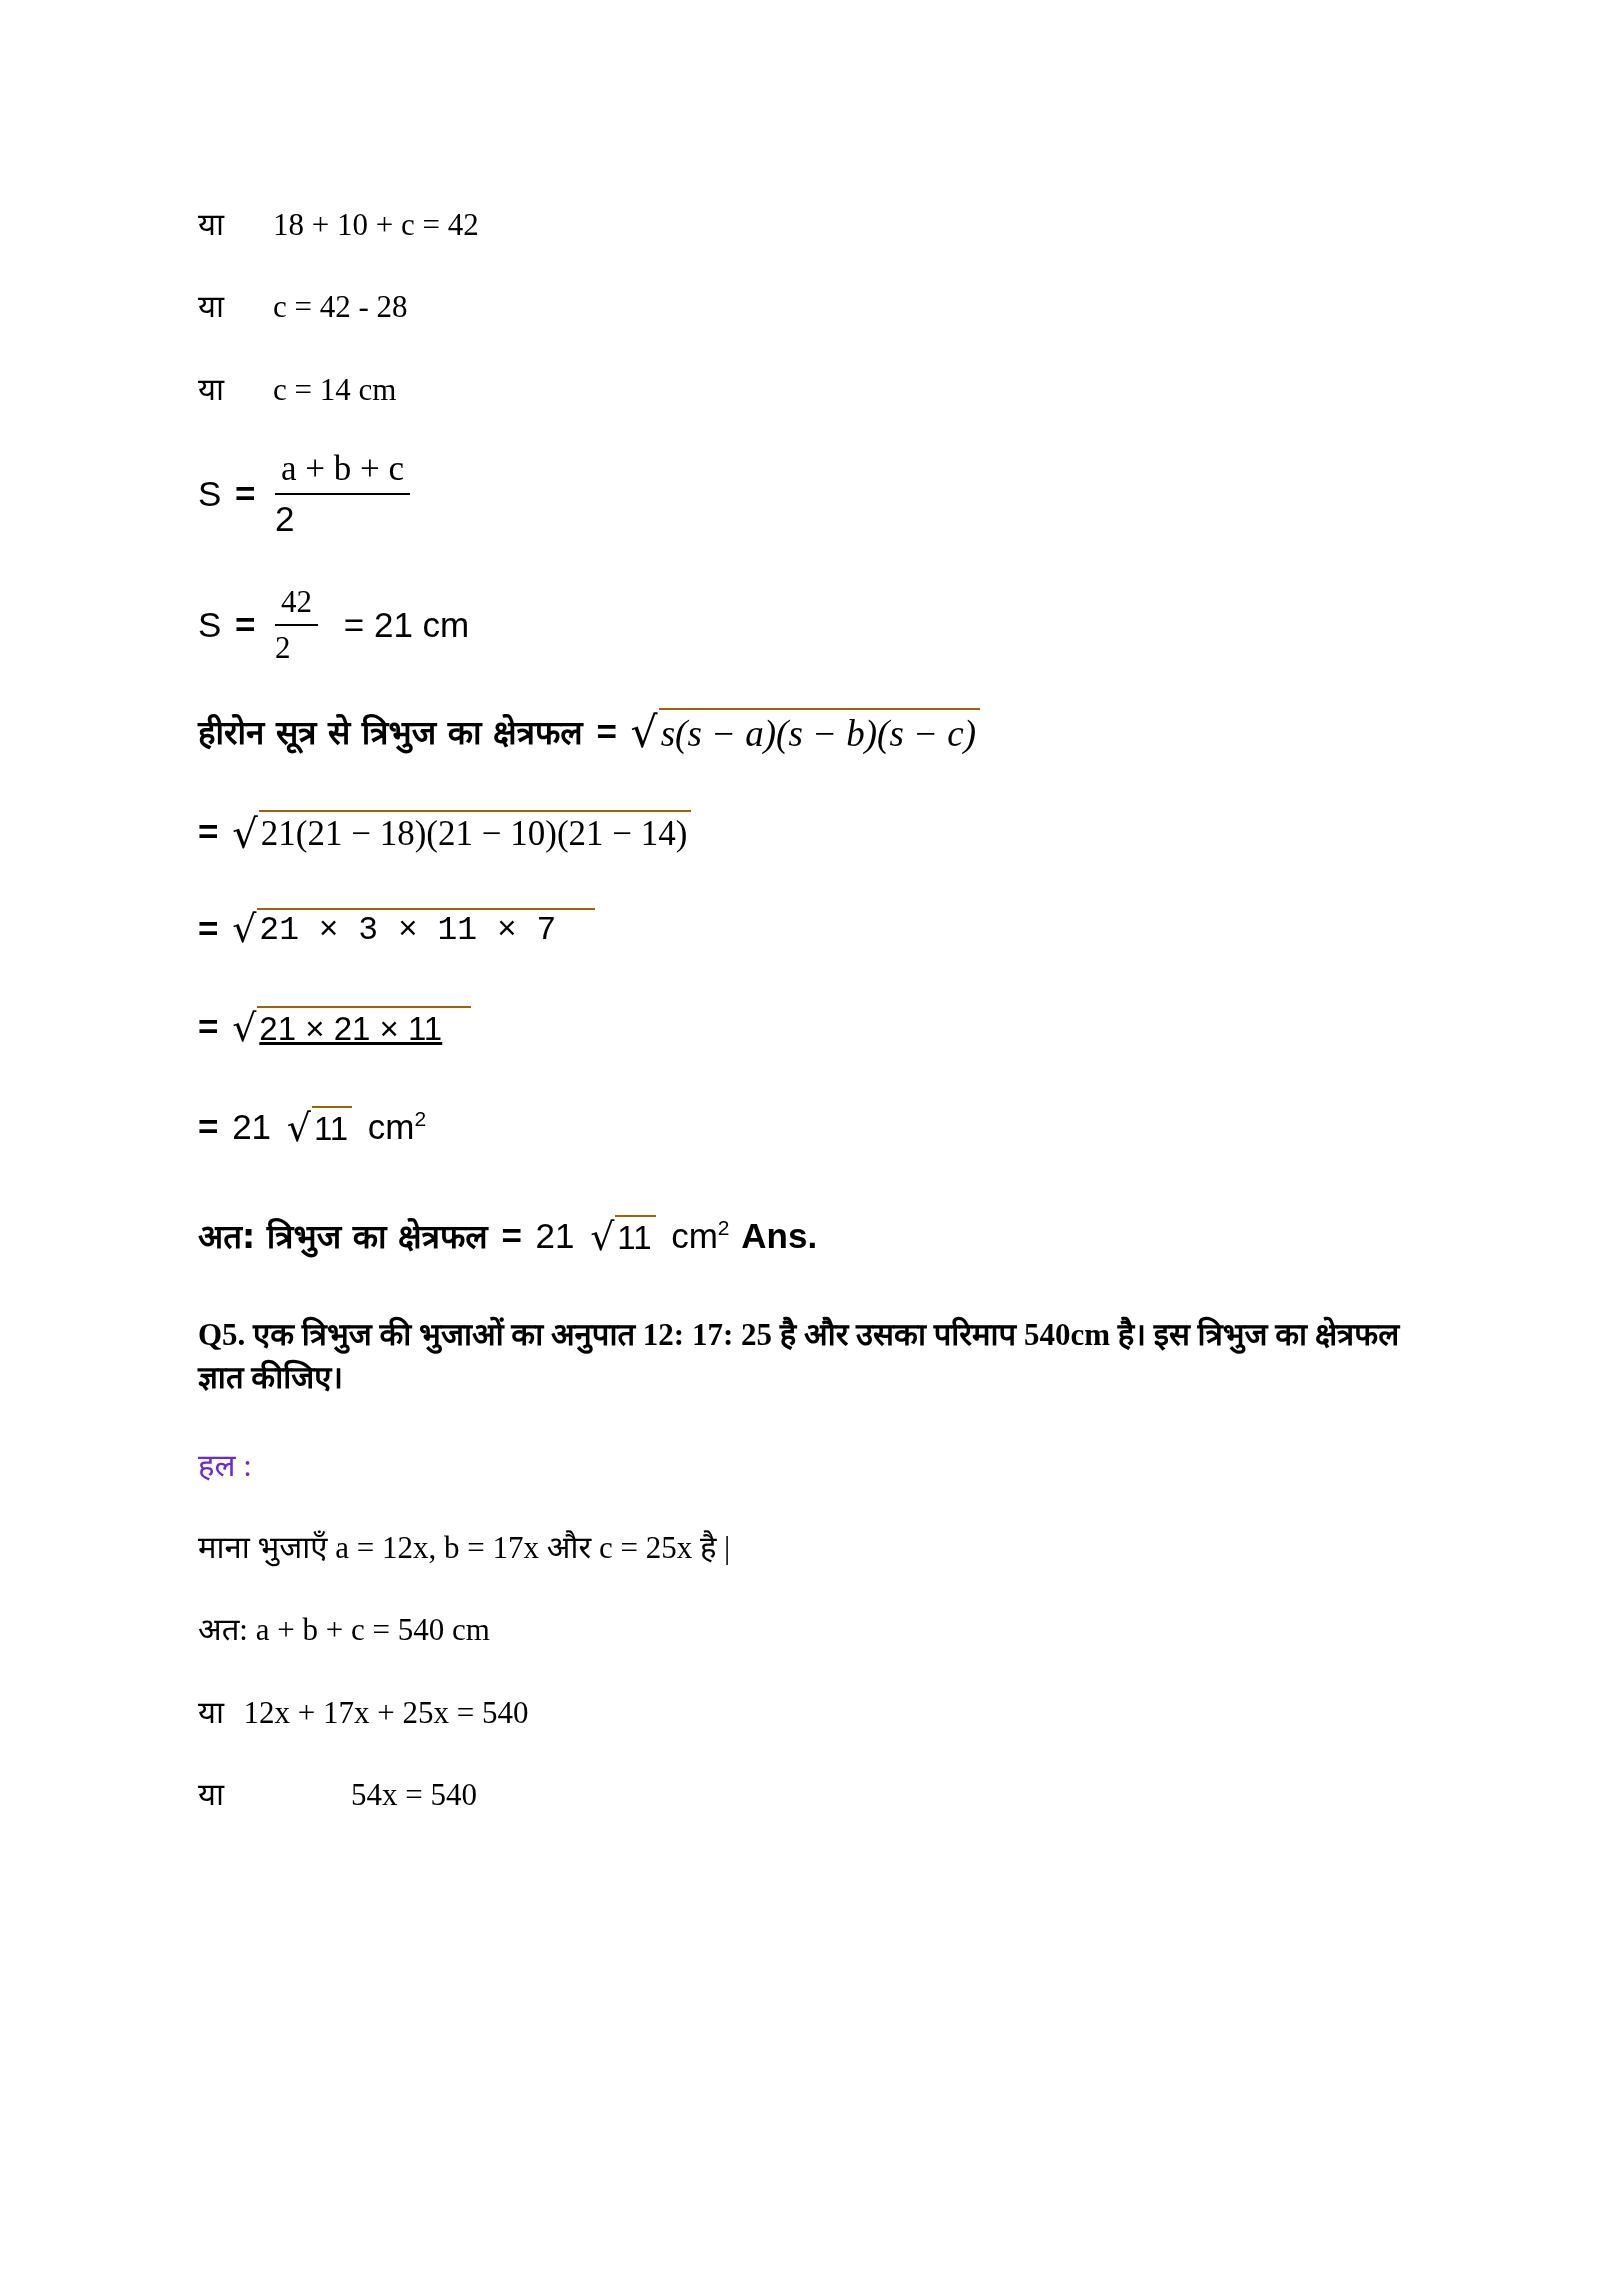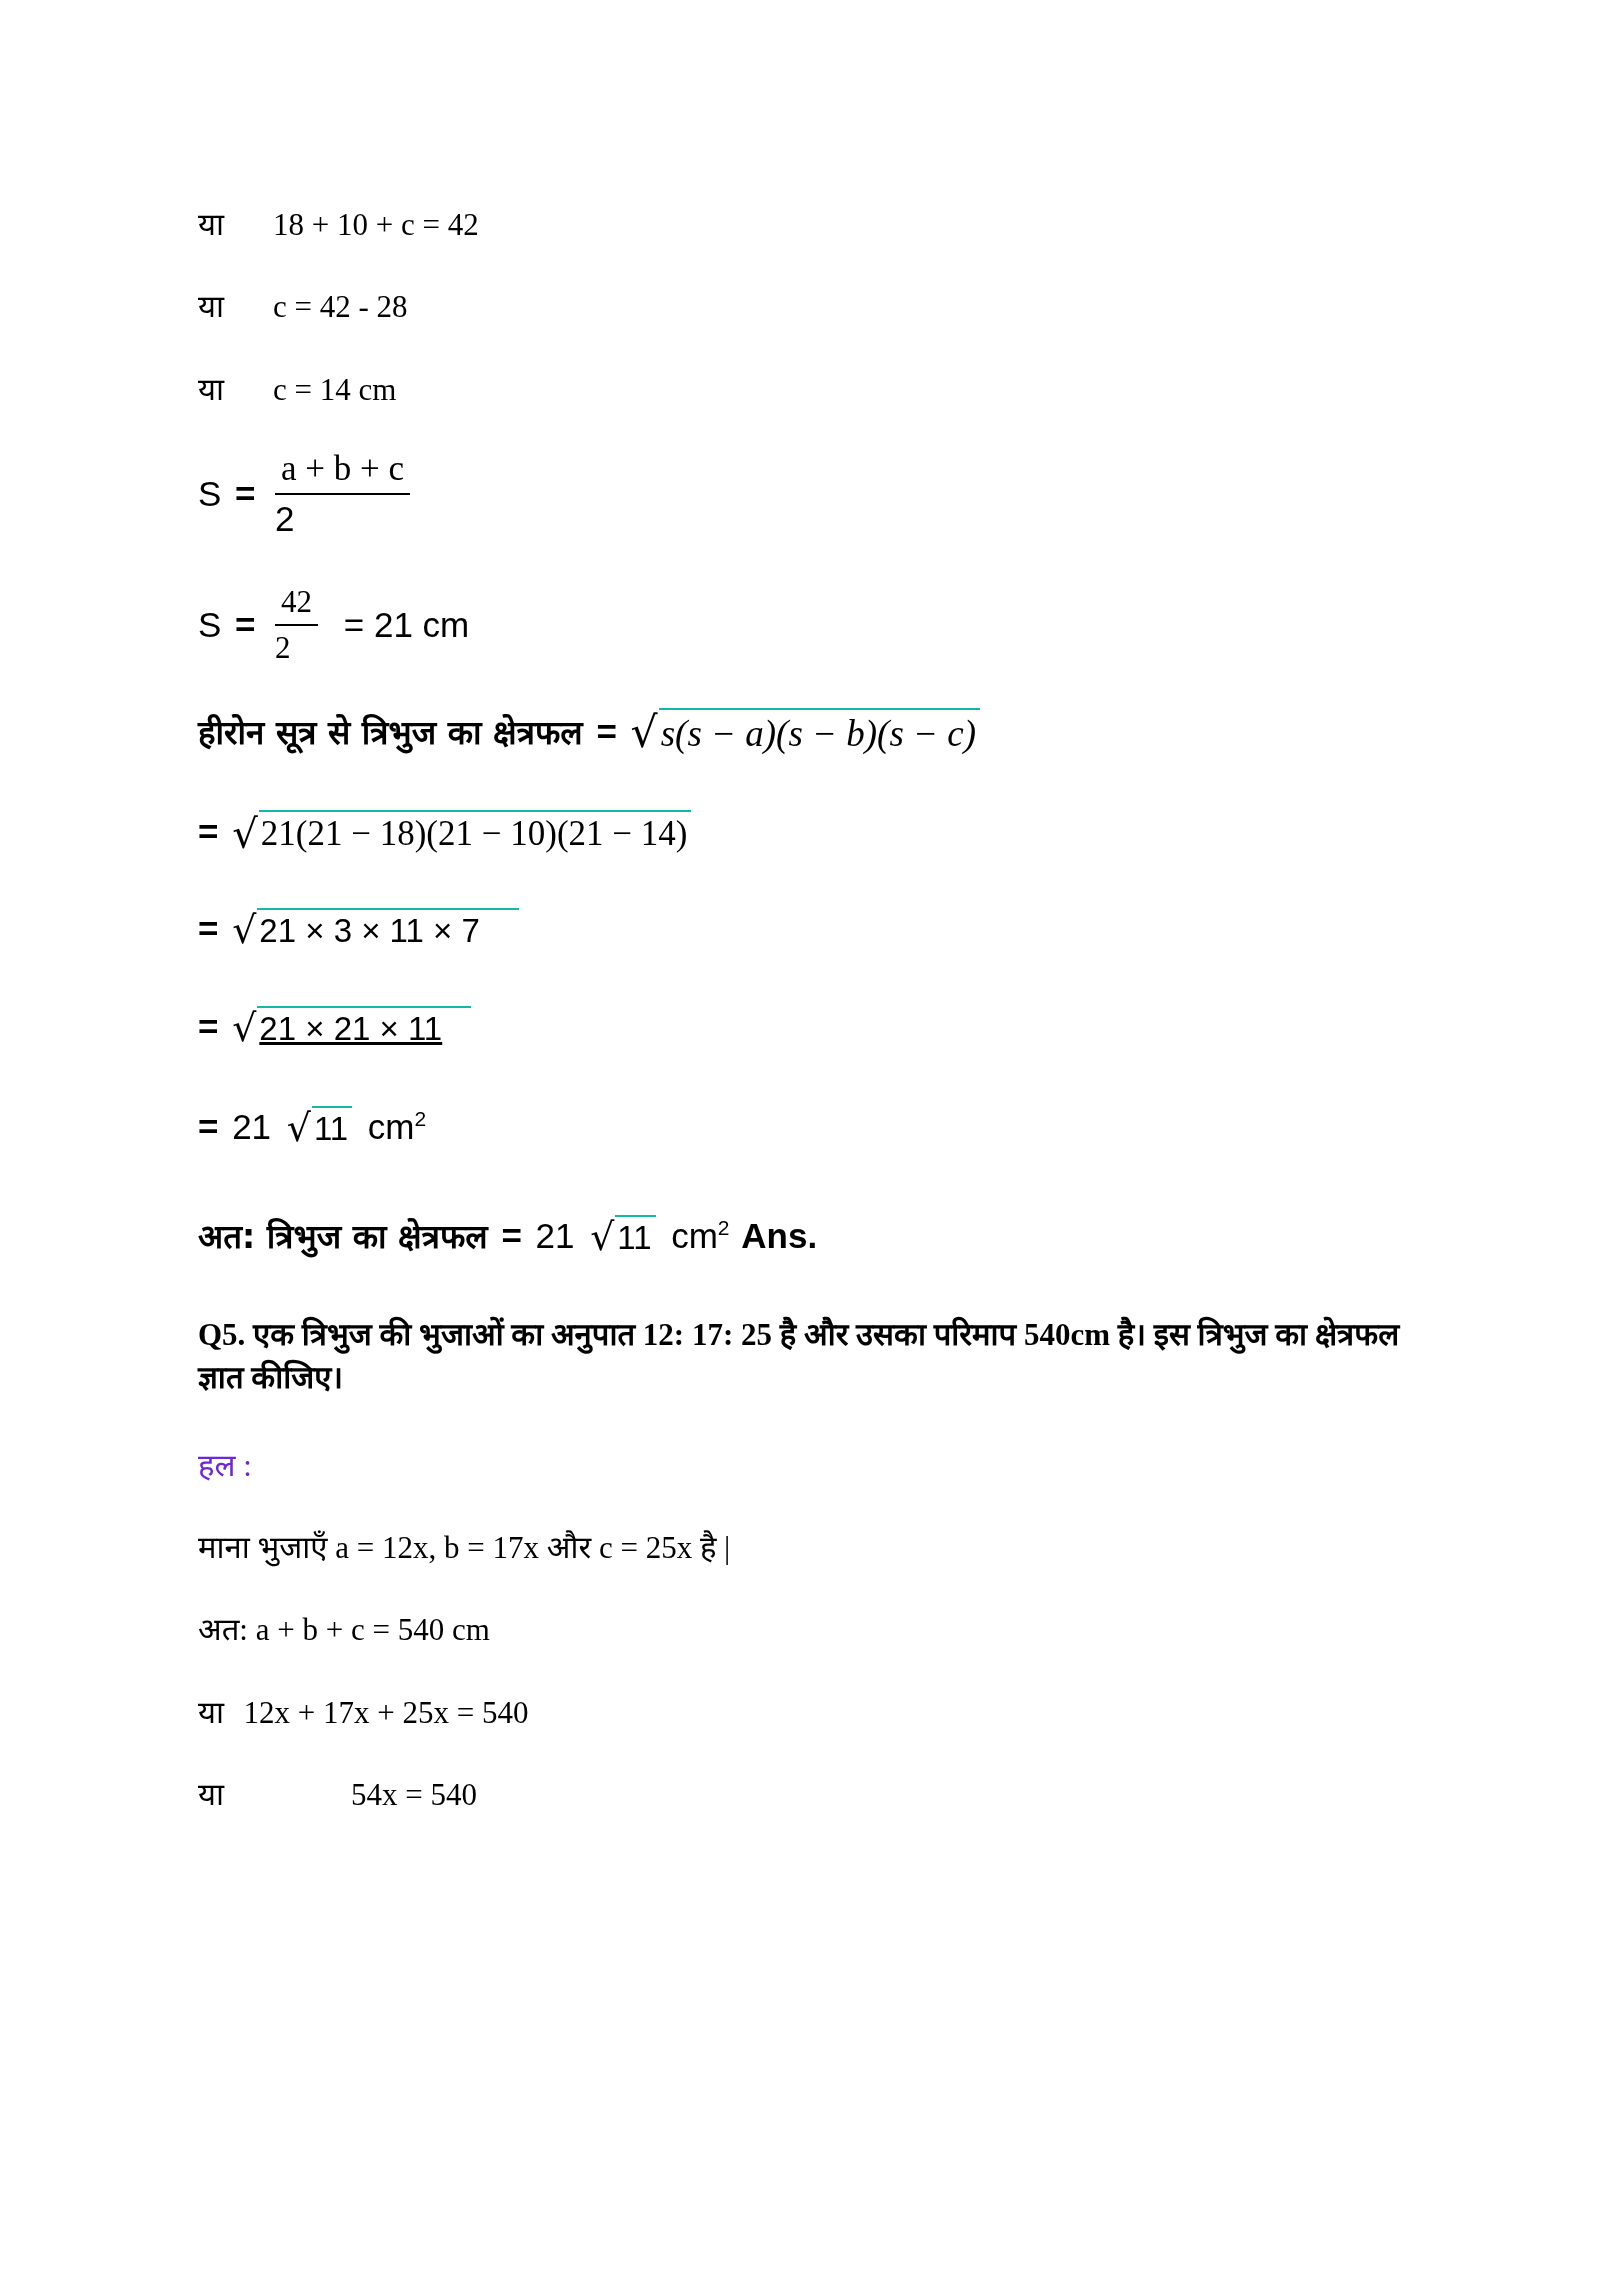--- a/index.html
+++ b/index.html
@@ -12,21 +12,21 @@
   .gap1 { display: inline-block; width: 49px; }
   .gap2 { display: inline-block; width: 19.6px; }
   .gap3 { display: inline-block; width: 127px; }
   .frac { display: inline-flex; flex-direction: column; align-items: flex-start; vertical-align: middle; margin: 0 5.9px; }
   .frac .num { padding: 0 5.9px 3.9px 5.9px; }
   .frac .bar { border-top: 2.9px solid #000; width: 100%; }
   .frac .den { padding-top: 3.9px; }
   .eq { font-weight: bold; margin: 0 13.7px; }
   .sqrt { display: inline-flex; align-items: flex-end; vertical-align: middle; }
   .sqrt .rad { font-size: 1.15em; line-height: 1; margin-right: 1px; font-family: "DejaVu Serif", serif; }
-  .sqrt .under { border-top: 2px solid #14b8a6; padding: 2px 3.9px 0 2px; font-family: "Liberation Serif", "DejaVu Serif", serif; }
+  .sqrt .under { border-top: 2px solid #a16207; padding: 2px 3.9px 0 2px; font-family: "Liberation Serif", "DejaVu Serif", serif; }
   .italic { font-style: italic; }
   sup { font-size: 0.6em; vertical-align: super; }
   .bold { font-weight: bold; }
   .q-text { font-family: "Liberation Serif", "DejaVu Serif", serif; font-weight: bold; font-size: 31px; line-height: 43px; white-space: normal; width: 1235px; }
   .red { color: #6d28d9; }
 </style>
 </head>
 <body>
 
 <div class="line serif" style="top:202px;">
@@ -73,21 +73,21 @@
   <span class="sans bold" style="margin-right:13.7px;">=</span>
   <span class="sqrt serif" style="font-size:35px;">
     <span class="rad">√</span>
       <span class="under">21(21 − 18)(21 − 10)(21 − 14)</span>
   </span>
 </div>
 <div class="line" style="top:908px; display:flex; align-items:center;">
   <span class="sans bold" style="margin-right:13.7px;">=</span>
   <span class="sqrt sans" style="font-size:33px;">
     <span class="rad">√</span>
-      <span class="under" style="font-family:Liberation Sans, sans-serif; padding-right:39px;">21 × 3  × 11  × 7</span>
+      <span class="under" style="font-family:Liberation Mono, monospace; padding-right:39px;">21 × 3  × 11  × 7</span>
   </span>
 </div>
 <div class="line" style="top:1006px; display:flex; align-items:center;">
   <span class="sans bold" style="margin-right:13.7px;">=</span>
   <span class="sqrt sans" style="font-size:33px;">
     <span class="rad">√</span>
       <span class="under" style="font-family:'Liberation Sans',sans-serif; padding-right:29px;text-decoration:underline;">21 × 21  × 11 </span>
   </span>
 </div>
 

